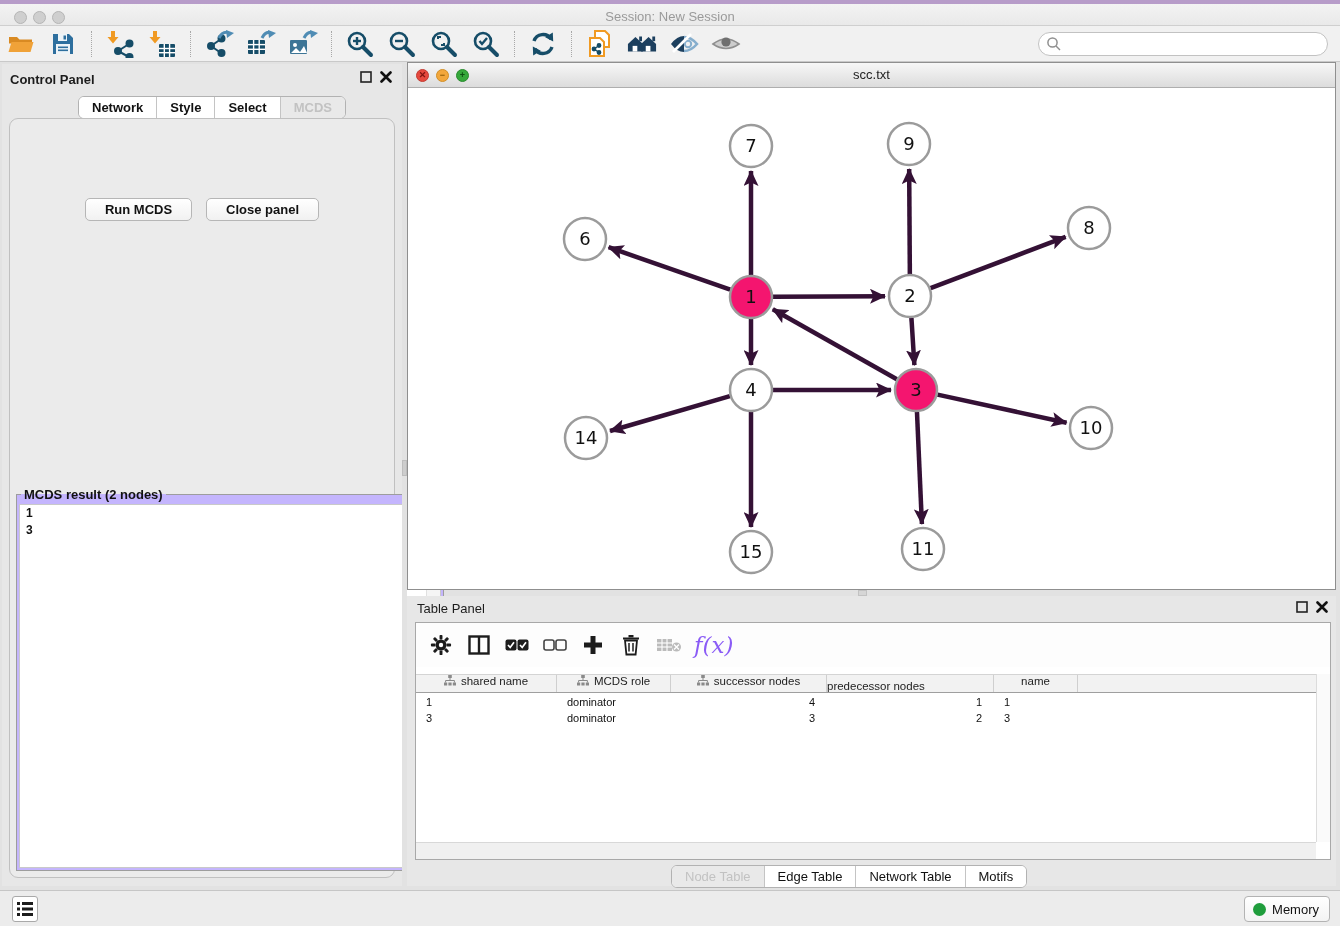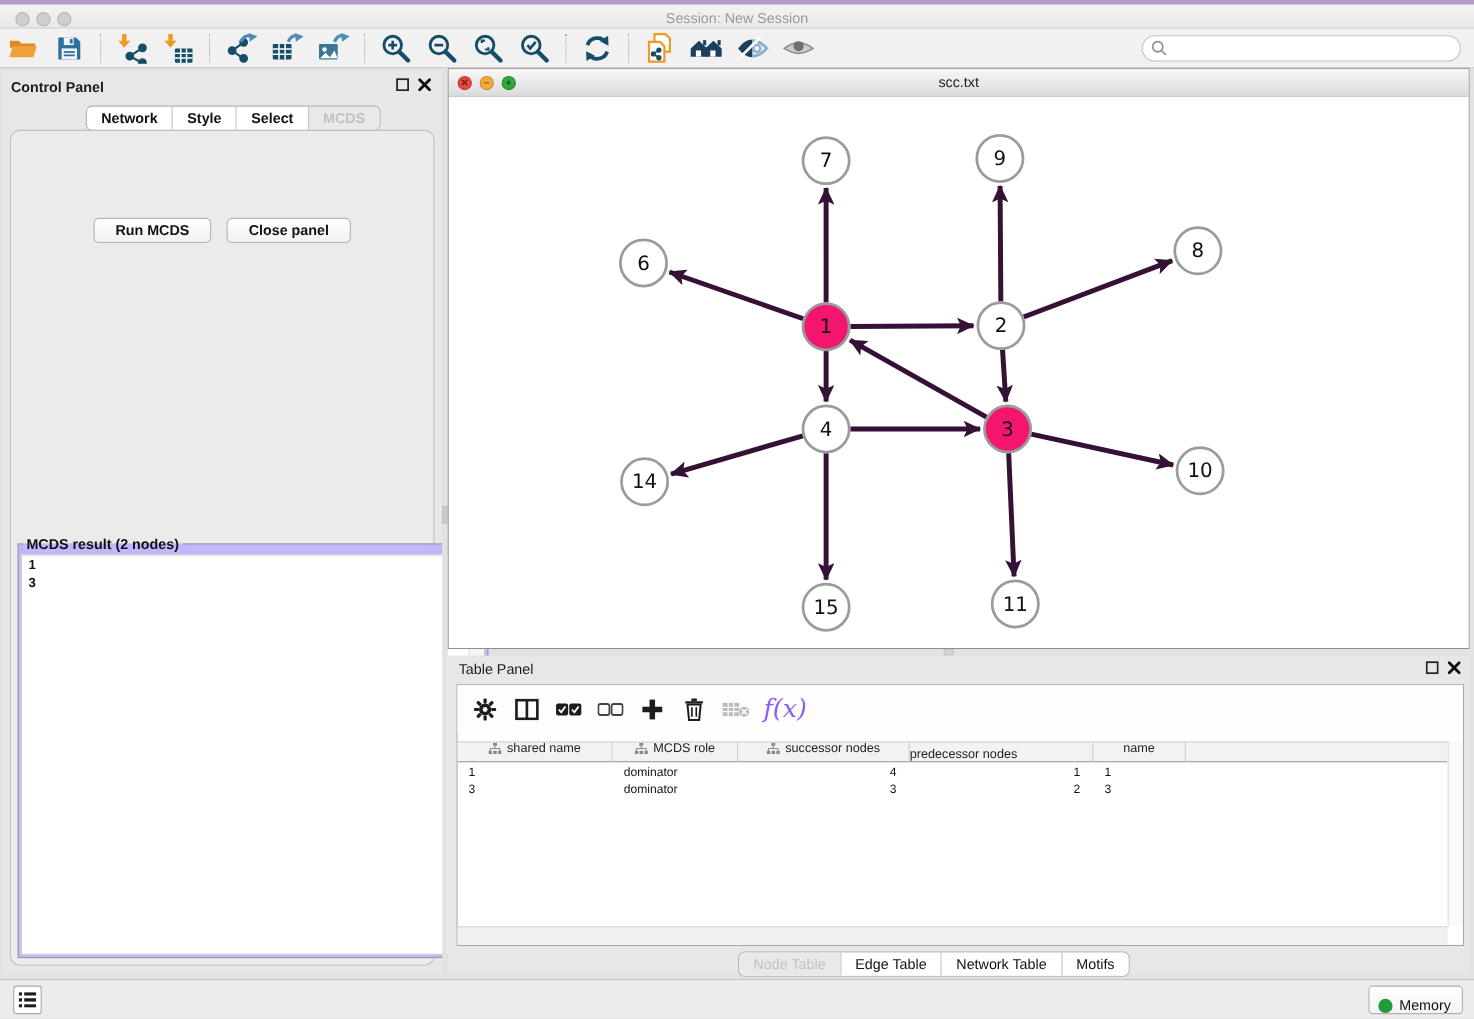--- a/index.html
+++ b/index.html
@@ -84,21 +84,21 @@
   .t-cell { font-size:11px; color:#111; line-height:16px; overflow:hidden; white-space:nowrap; }
   .tp-vscroll { position:absolute; right:0; top:51px; bottom:17px; width:14px; background:#fafafa; border-left:1px solid #dcdcdc; }
   .tp-hscroll { position:absolute; left:0; right:14px; bottom:0; height:17px; background:#f0f0f0; border-top:1px solid #d8d8d8; }
   .tp-tabs { left:264px; top:269px; }
 
   
   .statusbar { position:absolute; left:0; top:890px; width:1340px; height:36px; background:#ececec; border-top:1px solid #c6c6c6; }
   .status-list-btn { position:absolute; left:12px; top:5px; width:26px; height:26px; background:#fff;
     border:1px solid #a9a9a9; border-radius:3px; display:flex; align-items:center; justify-content:center; }
   .memory-btn { position:absolute; right:10px; top:5px; height:26px; padding:0 10px 0 8px; background:linear-gradient(#ffffff,#f3f3f3);
-    border:1px solid #b3b3b3; border-radius:4px; display:flex; align-items:flex-end; gap:6px; font-size:13px; color:#111; }
+    border:1px solid #b3b3b3; border-radius:4px; display:flex; align-items:center; gap:6px; font-size:13px; color:#111; }
   .mem-dot { width:13px; height:13px; border-radius:50%; background:#1f9d3c; }
 </style>
 </head>
 <body>
 
 <div class="app">
 
   <div class="titlebar">
     <div class="traffic gray" style="left:14px"></div>
     <div class="traffic gray" style="left:33px"></div>

